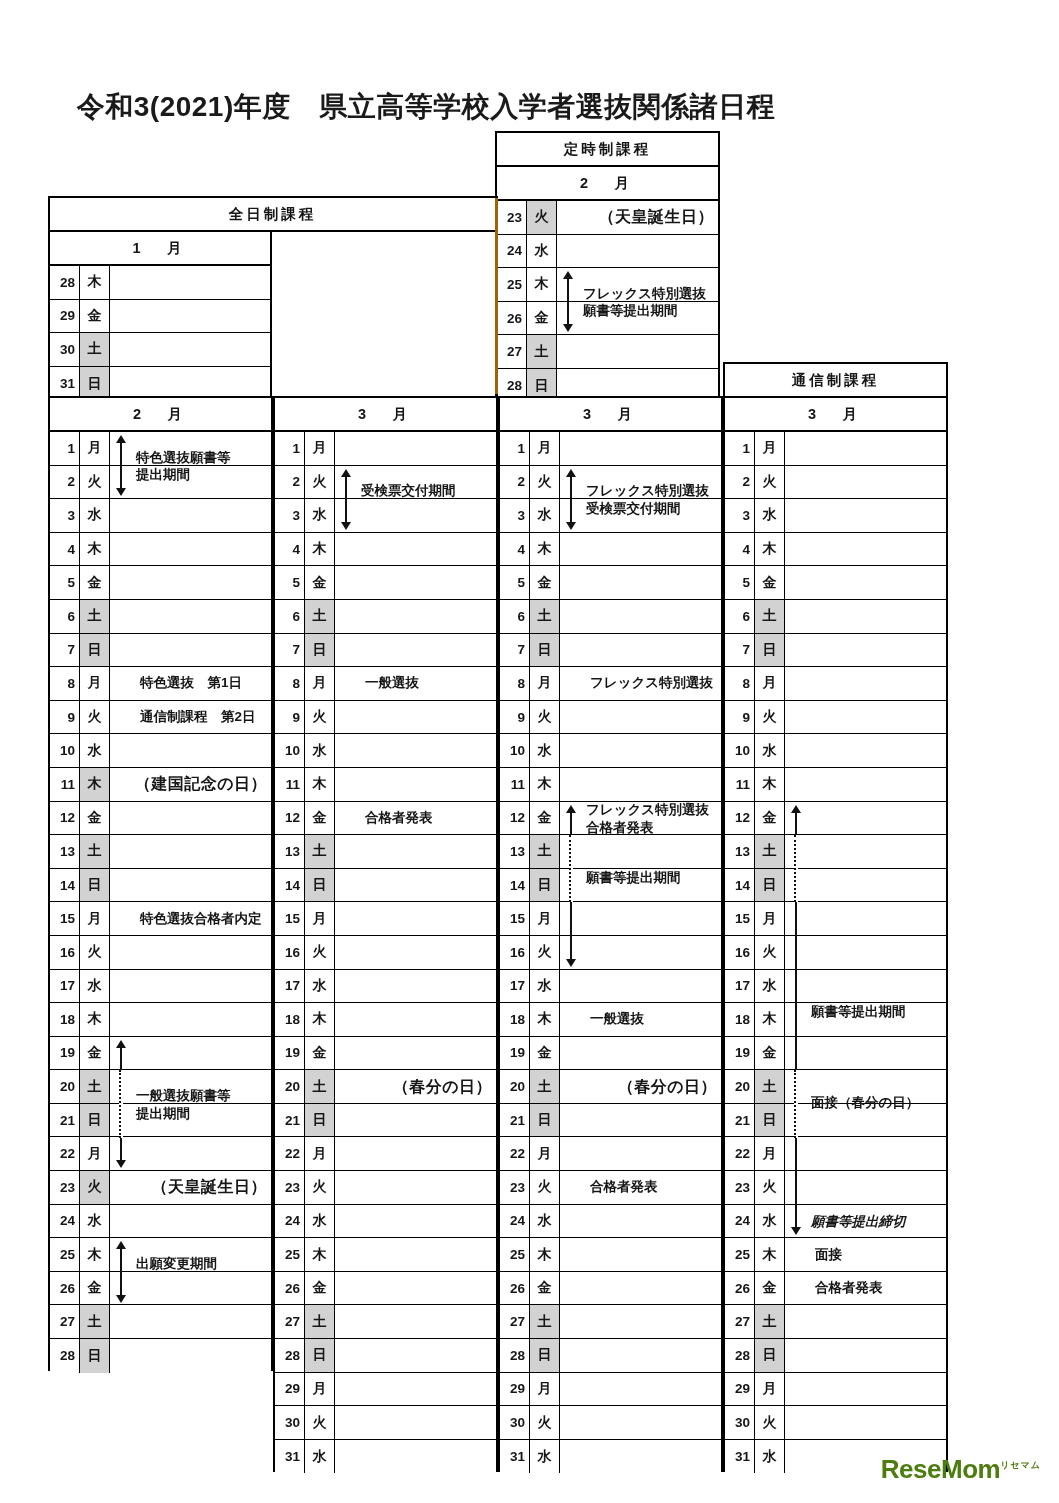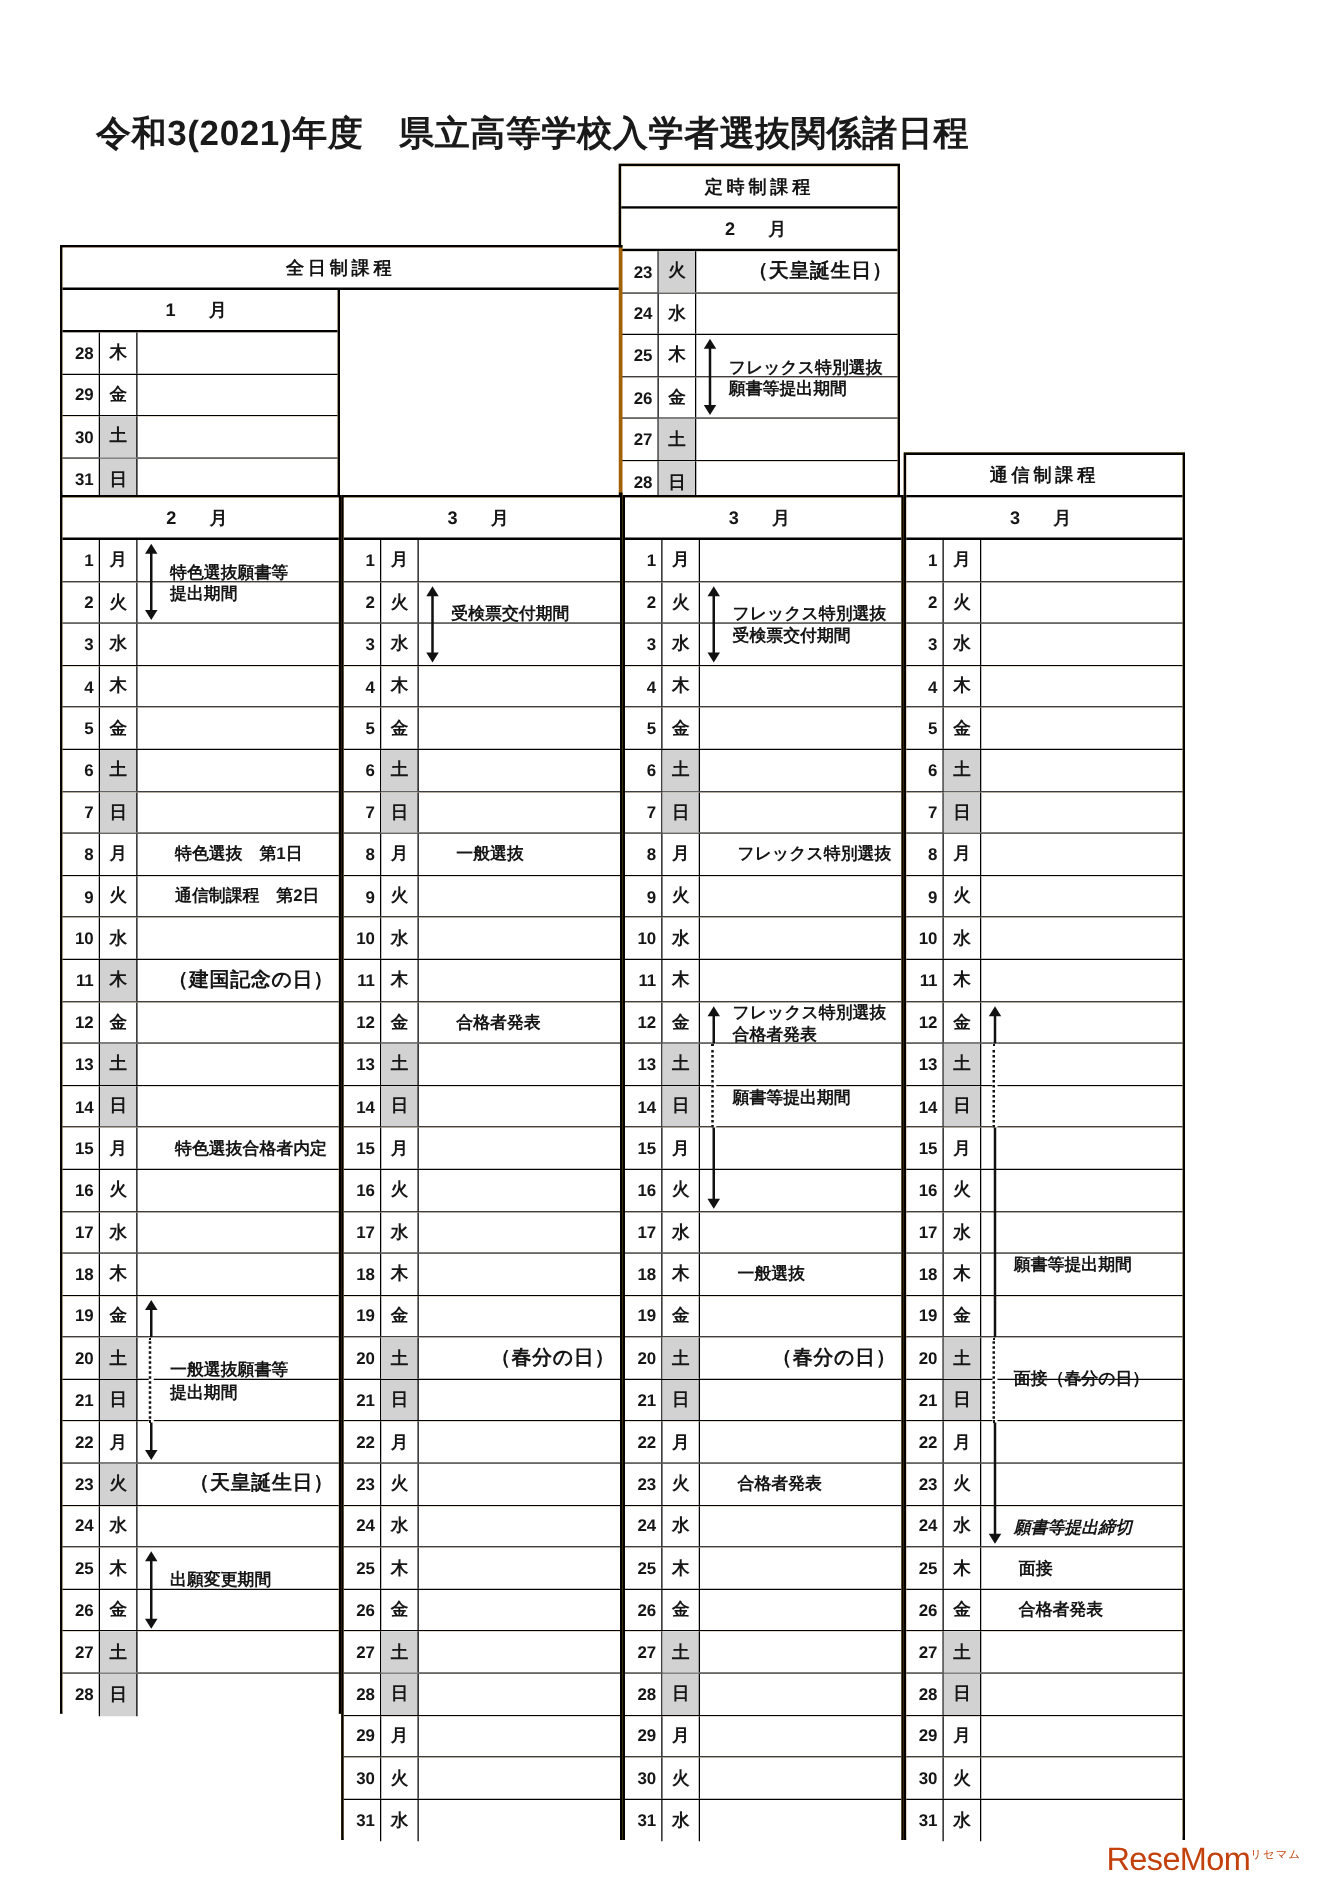--- a/index.html
+++ b/index.html
@@ -105,23 +105,23 @@
   }
   .blabel{
     position:absolute;
     z-index:3;
     font-size:13.5px;font-weight:600;
     line-height:1.3;
     white-space:pre-line;
   }
 
   .watermark{
-    position:absolute;right:18px;bottom:0;
-    font-size:26px;font-weight:400;
-    color:#c2410c;letter-spacing:-0.5px;
+    position:absolute;right:18px;bottom:18px;
+    font-size:26px;font-weight:700;
+    color:#4d7c0f;letter-spacing:-0.5px;
     font-family:"Liberation Sans","DejaVu Sans",sans-serif;
   }
   .watermark .sup{font-size:9px;vertical-align:super;letter-spacing:1px;}
 </style>
 </head>
 <body>
 
 <div id="page">
 
   <div class="title">令和3(2021)年度　県立高等学校入学者選抜関係諸日程</div>

